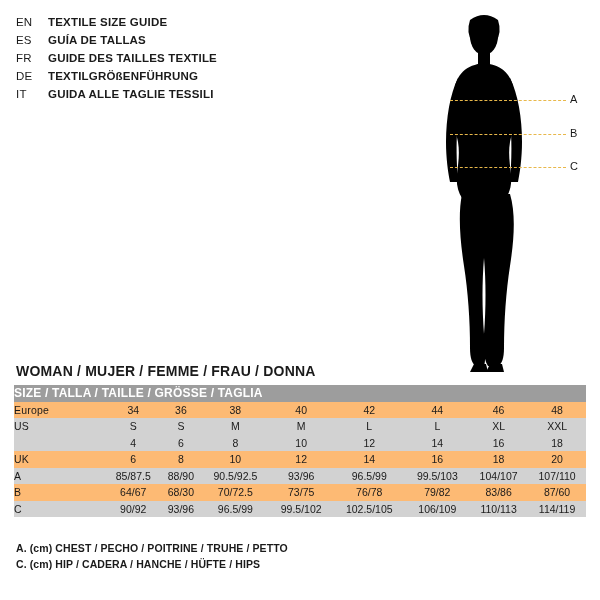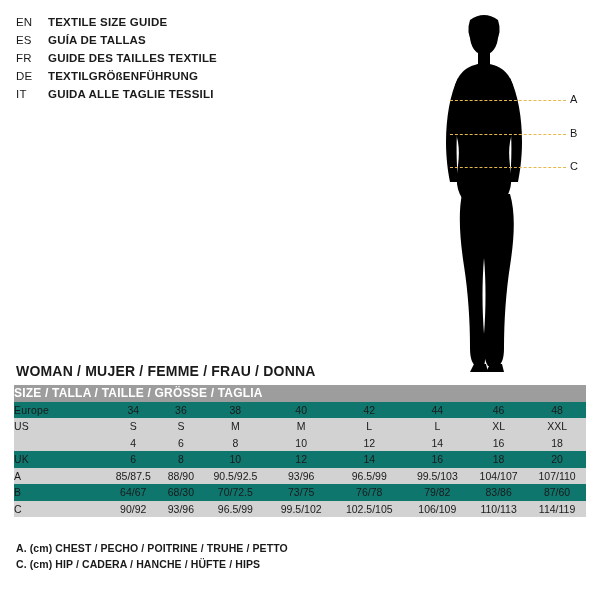--- a/index.html
+++ b/index.html
@@ -95,21 +95,21 @@
     vertical-align: middle;
   }
   .row-head td {
     background: #9d9d9d;
     color: #ffffff;
     font-weight: bold;
     font-size: 12px;
     padding-left: 6px;
     letter-spacing: 0.2px;
   }
-  .row-light td { background: #0f766e; }
+  .row-light td { background: #fdba74; }
   .row-dark td  { background: #d2d2d2; margin-top: 12px; }
   .col-label {
     padding-left: 6px;
     text-align: left;
     width: 92px;
     letter-spacing: 0.2px;
   }
   .cell { text-align: center; }
 
   

